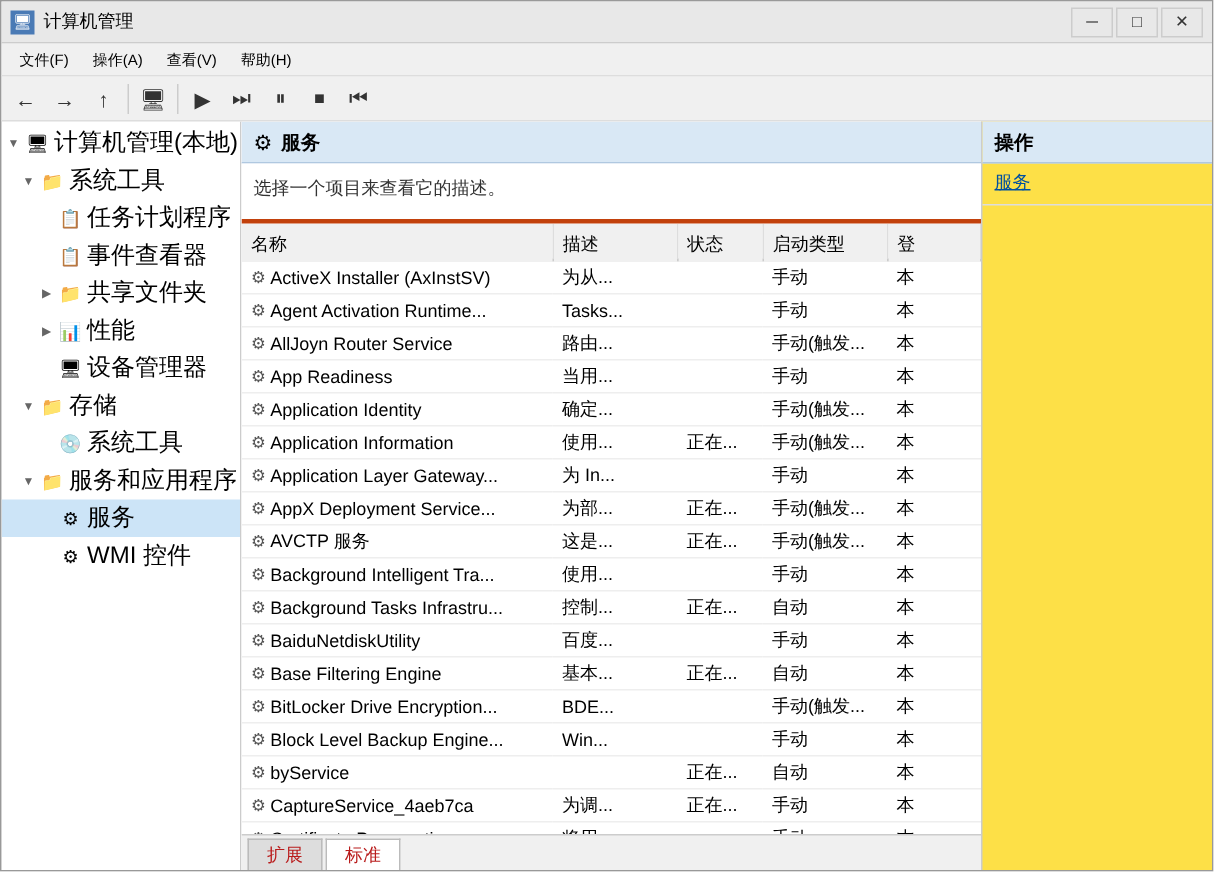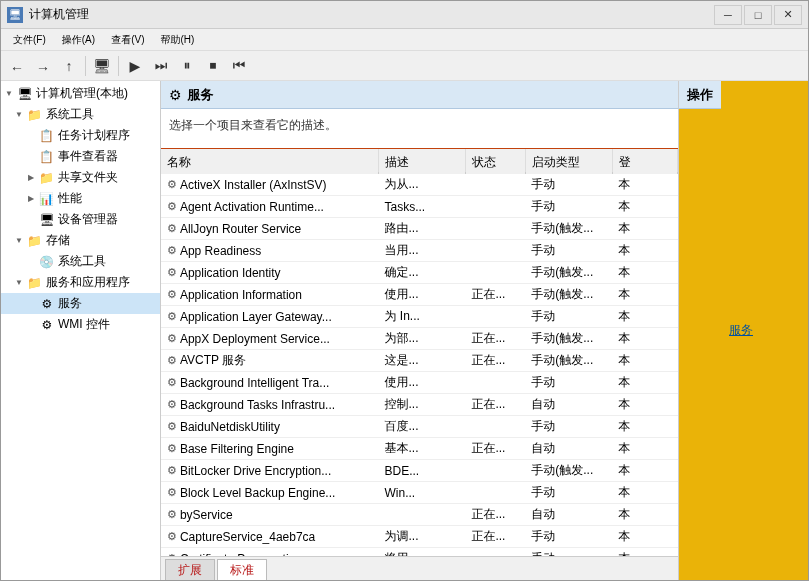--- a/index.html
+++ b/index.html
@@ -150,21 +150,21 @@
       width: 16px;
       height: 16px;
       margin-right: 3px;
       flex-shrink: 0;
       display: inline-flex;
       align-items: center;
       justify-content: center;
       font-size: 12px;
     }
     .tree-label {
-      font-size: 12px;
+      font-size: 16px;
       color: #000;
     }
     .indent1 { padding-left: 12px; }
     .indent2 { padding-left: 24px; }
 
     
     .center-panel {
       flex: 1;
       display: flex;
       flex-direction: column;
@@ -185,21 +185,21 @@
     .services-title {
       font-size: 13px;
       font-weight: bold;
       color: #000;
     }
 
     
     .description-area {
       background: white;
       padding: 8px;
-      border-bottom: 1px solid #c2410c;
+      border-bottom: 3px solid #c2410c;
       font-size: 12px;
       color: #333;
       min-height: 40px;
     }
 
     
     .services-table {
       flex: 1;
       overflow-y: auto;
       overflow-x: hidden;
@@ -269,24 +269,25 @@
       margin-right: 2px;
     }
     .tab.active {
       background: white;
       border-bottom: 1px solid white;
       margin-bottom: -1px;
     }
 
     
     .actions-panel {
-      width: 130px;
-      background: #eab308;
+      width: 154px;
+      background: #fde047;
       border-left: 1px solid #ccc;
       display: flex;
+      flex-direction: column;
     }
     .actions-header {
       background: #d9e8f5;
       border-bottom: 1px solid #b0c8e0;
       padding: 4px 8px;
       font-size: 13px;
       font-weight: bold;
       color: #000;
       height: 28px;
       display: flex;

